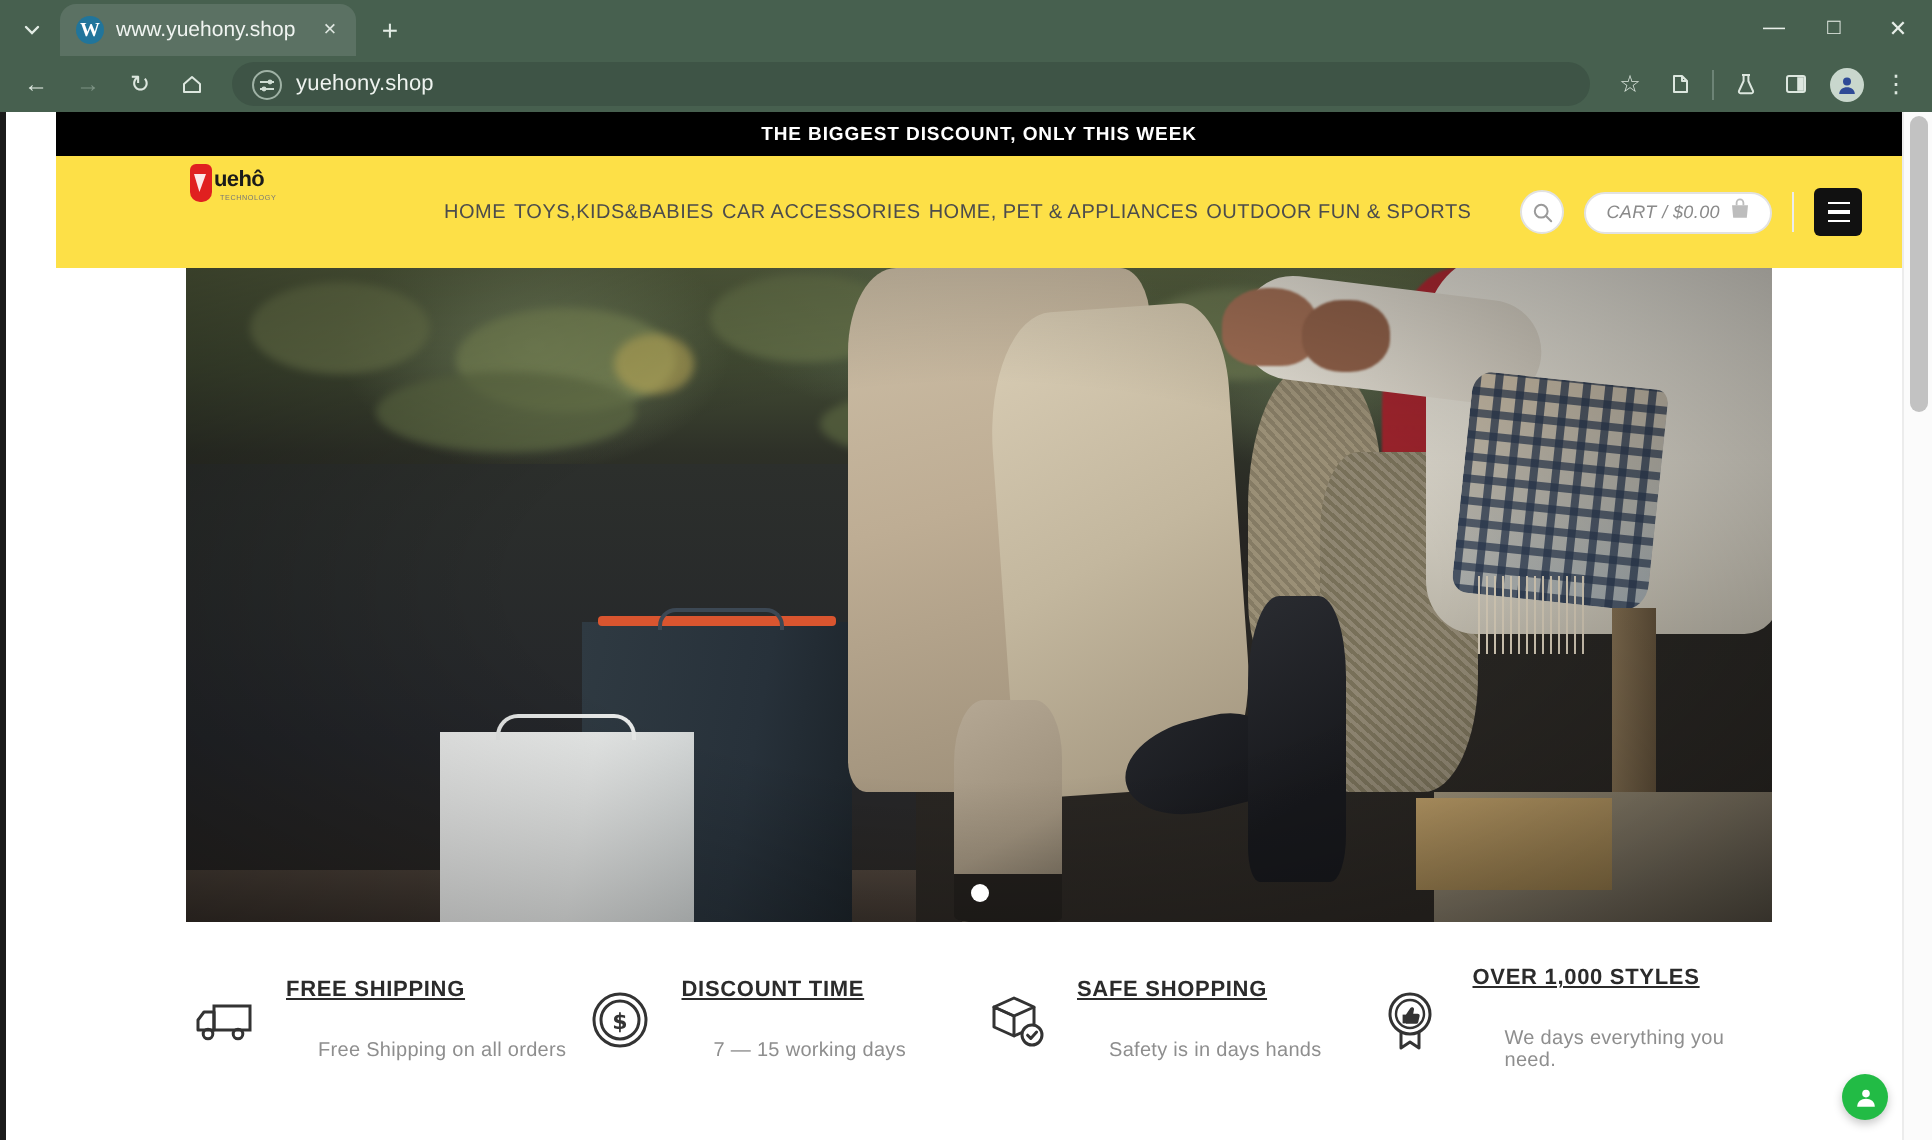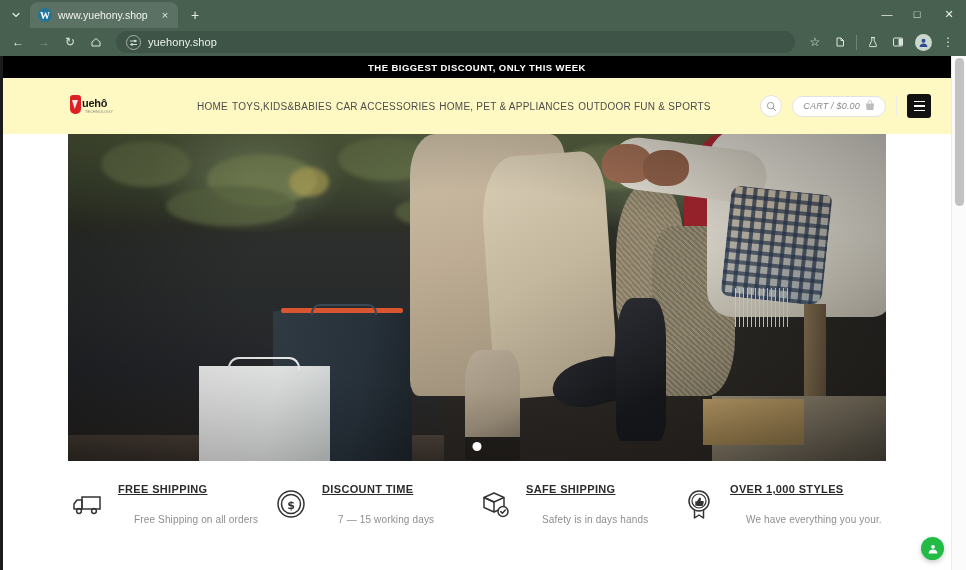--- a/index.html
+++ b/index.html
@@ -101,35 +101,35 @@
   }
   .scrollbar {
     position: absolute; right: 0; top: 0; width: 15px; height: 514px;
     background: #fbfbfb; border-left: 1px solid #ececec; z-index: 30;
   }
   .sb-thumb {
     position: absolute; top: 2px; left: 3px; width: 9px; height: 148px;
     background: #c2c2c2; border-radius: 5px;
   }
 
-  .page { position: absolute; left: 3px; top: 0; width: 948px; height: 514px; background: #fff; }
+  .page { position: absolute; left: 3px; top: 0; width: 948px; height: 514px; background: #fff; padding-left: 25px; }
 
   
   .announce {
     height: 22px; background: #000;
     display: flex; align-items: center; justify-content: center;
   }
   .announce span {
     color: #fff; font-size: 9.5px; font-weight: bold; letter-spacing: .45px;
   }
 
   
   .site-header {
-    height: 56px; background: #fef9c3;
-    display: flex; align-items: center; padding: 0 20px 0 62px;
+    height: 56px; background: #fde047;
+    display: flex; padding: 0 20px 0 62px;
   }
   .logo { width: 50px; height: 30px; position: relative; flex: 0 0 auto; }
   .logo-mark {
     position: absolute; left: 5px; top: 4px;
     width: 11px; height: 19px; background: #e02020;
     border-radius: 3px 3px 5px 5px;
   }
   .logo-mark::after {
     content: ""; position: absolute; left: 2px; top: 5px;
     width: 6px; height: 9px; background: #fff;
@@ -540,38 +540,38 @@
           <span class="feat-icon">
             <svg width="36" height="36" viewBox="0 0 36 36">
               <path d="M7 11.5 17 7l10 4.5-10 4.5z" stroke="#333" stroke-width="1.5" fill="none" stroke-linejoin="round"></path>
               <path d="M7 11.5v10L17 26V16z" stroke="#333" stroke-width="1.5" fill="none" stroke-linejoin="round"></path>
               <path d="M27 11.5v10L17 26" stroke="#333" stroke-width="1.5" fill="none" stroke-linejoin="round"></path>
               <circle cx="26" cy="25.5" r="5" stroke="#333" stroke-width="1.5" fill="#fff"></circle>
               <path d="M23.8 25.6 25.4 27.2 28.3 24" stroke="#333" stroke-width="1.5" fill="none" stroke-linecap="round" stroke-linejoin="round"></path>
             </svg>
           </span>
           <div>
-            <div class="feat-title">SAFE SHIPPING</div>
+            <div class="feat-title">SAFE SHOPPING</div>
             <div class="feat-sub">Safety is in days hands</div>
           </div>
         </div>
 
         <div class="feature">
           <span class="feat-icon">
             <svg width="36" height="36" viewBox="0 0 36 36">
               <circle cx="18" cy="15" r="10" stroke="#333" stroke-width="1.5" fill="none"></circle>
               <circle cx="18" cy="15" r="7" stroke="#333" stroke-width="1.2" fill="none"></circle>
               <path d="M16 19.5v-4.2l2.2-3.3a1 1 0 0 1 1.8.7l-.4 2.2h2.2a1 1 0 0 1 1 1.2l-.7 3a1 1 0 0 1-1 .8H16z" fill="#333"></path>
               <rect x="14.3" y="15.3" width="1.8" height="4.4" fill="#333"></rect>
               <path d="M13.5 24v8l4.5-3 4.5 3v-8" stroke="#333" stroke-width="1.5" fill="none" stroke-linejoin="round"></path>
             </svg>
           </span>
           <div>
             <div class="feat-title">OVER 1,000 STYLES</div>
-            <div class="feat-sub">We have everything you your.</div>
+            <div class="feat-sub">We days everything you need.</div>
           </div>
         </div>
 
       </div>
     </div>
 
     <div class="float-btn">
       <svg width="14" height="14" viewBox="0 0 14 14">
         <circle cx="7" cy="4.8" r="1.9" fill="#fff"></circle>
         <path d="M2.6 11.4c0-2.6 2-4 4.4-4s4.4 1.4 4.4 4z" fill="#fff"></path>

